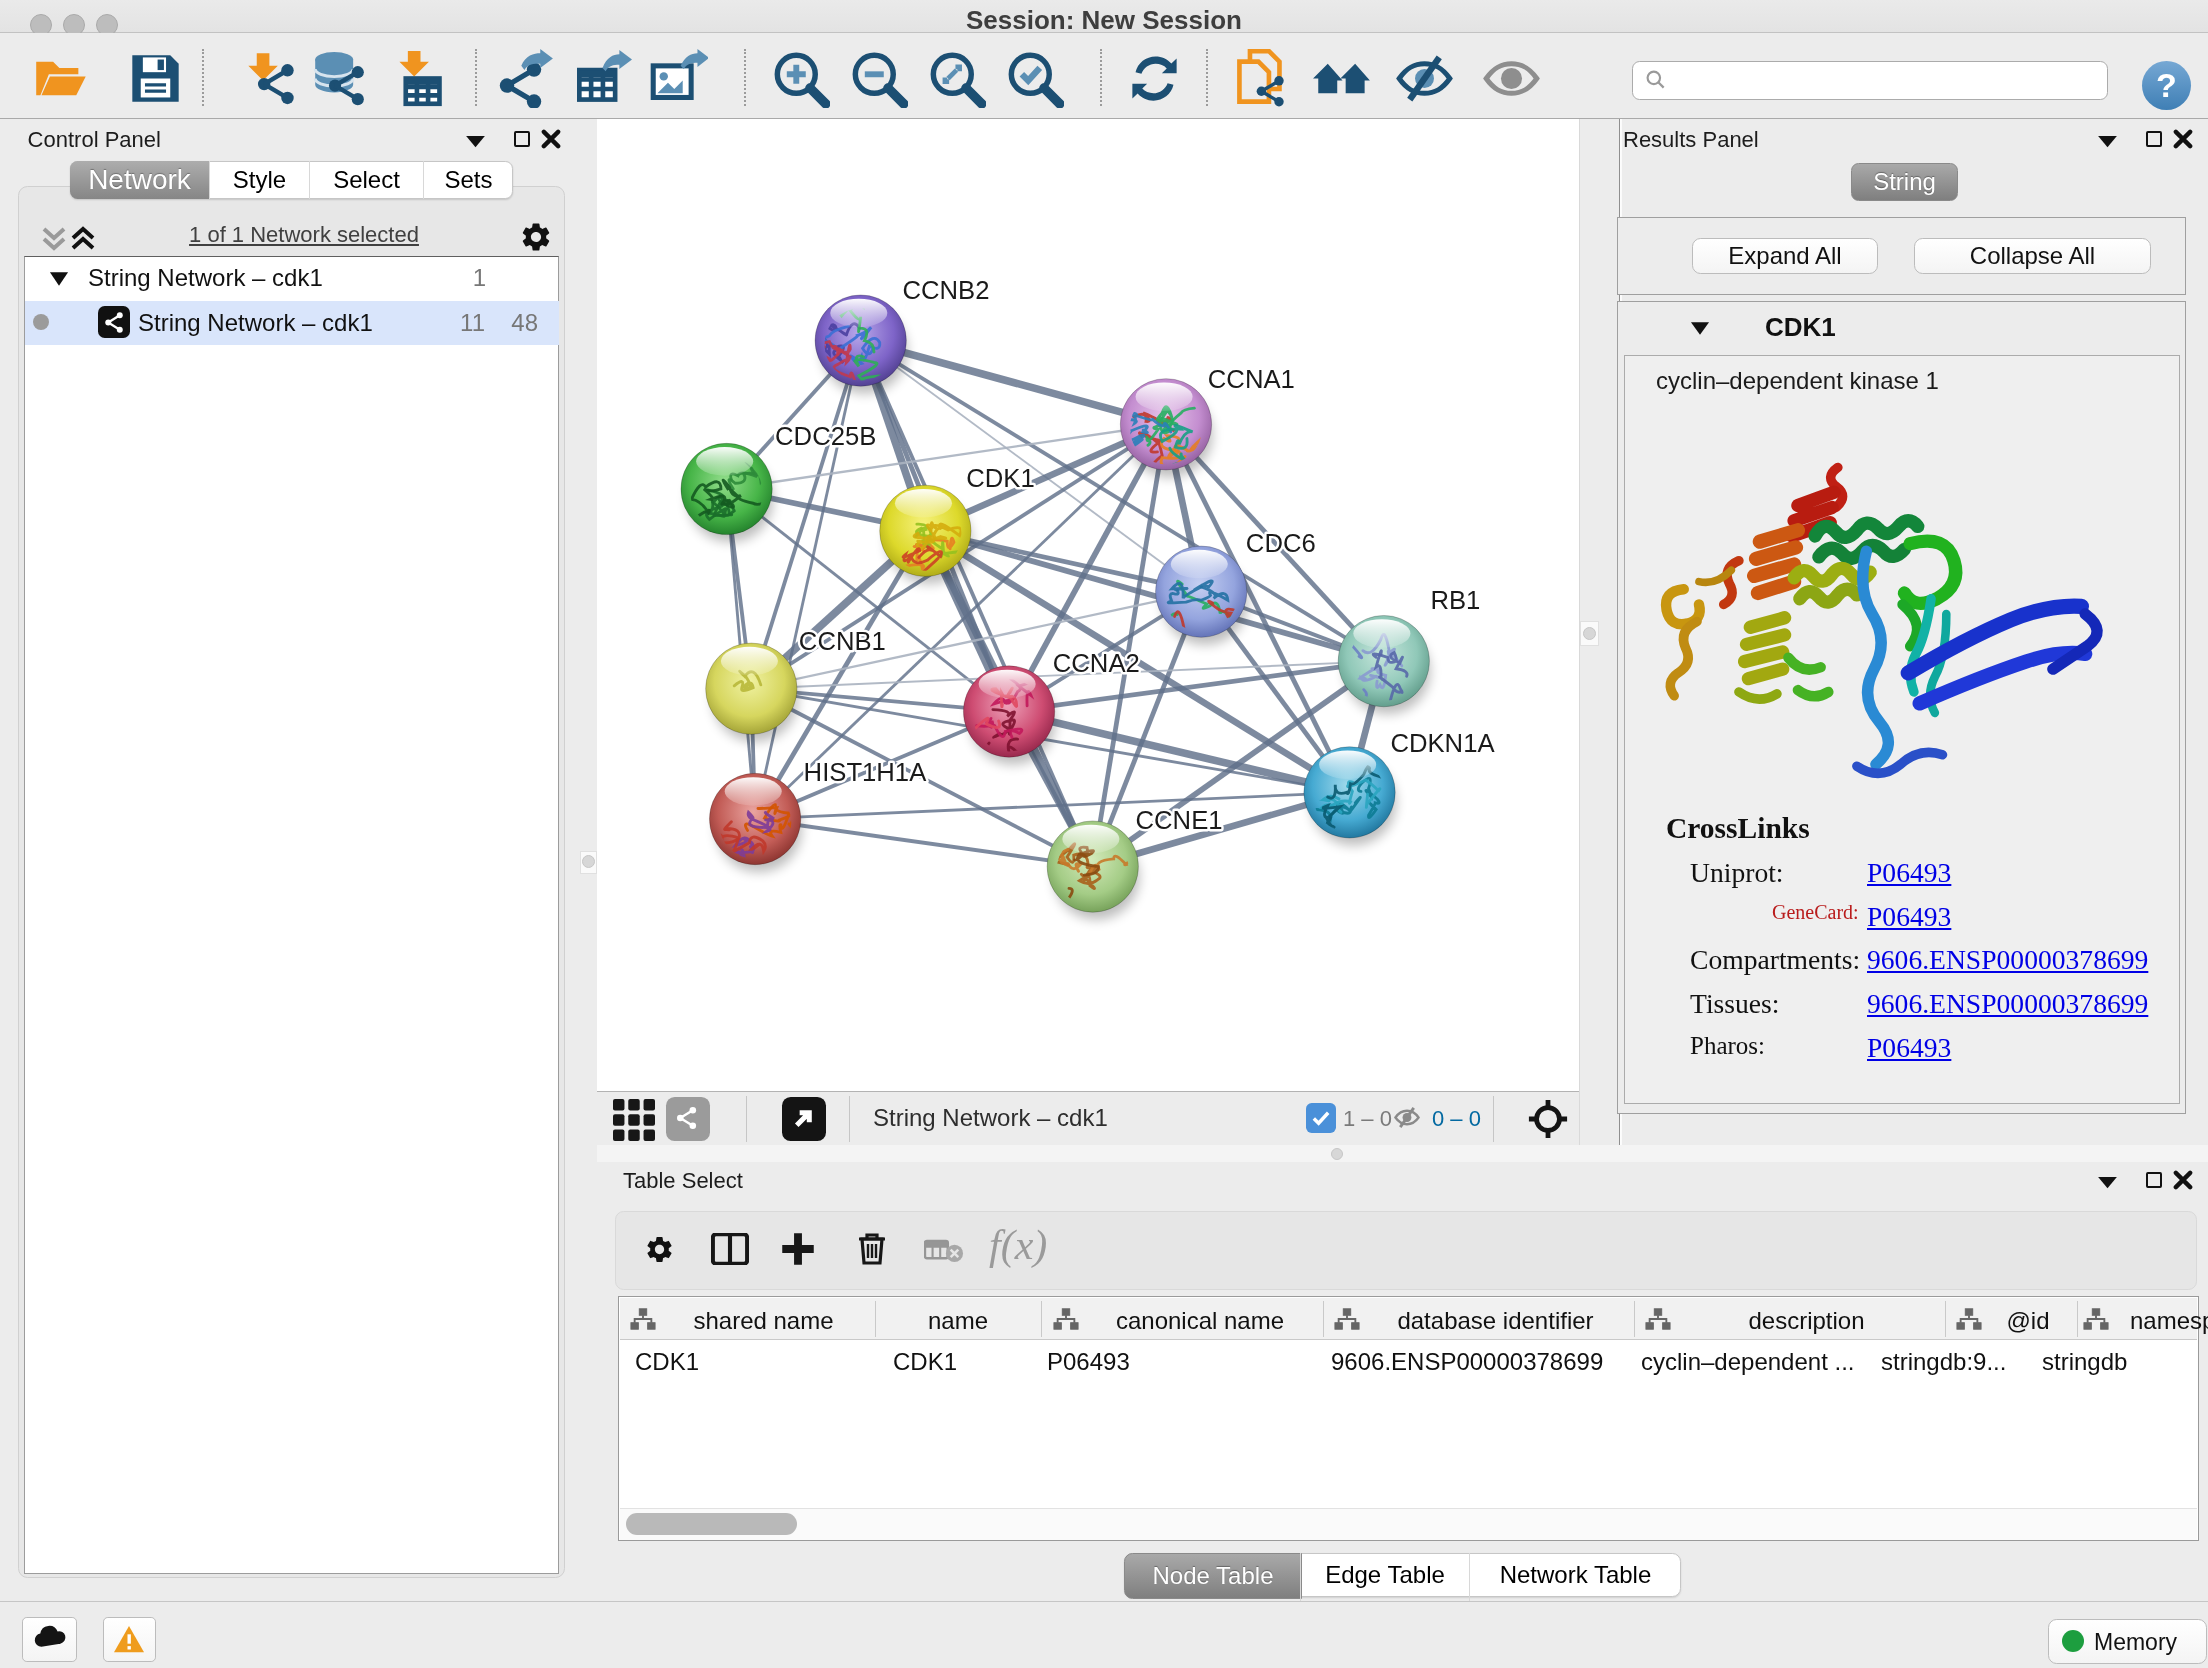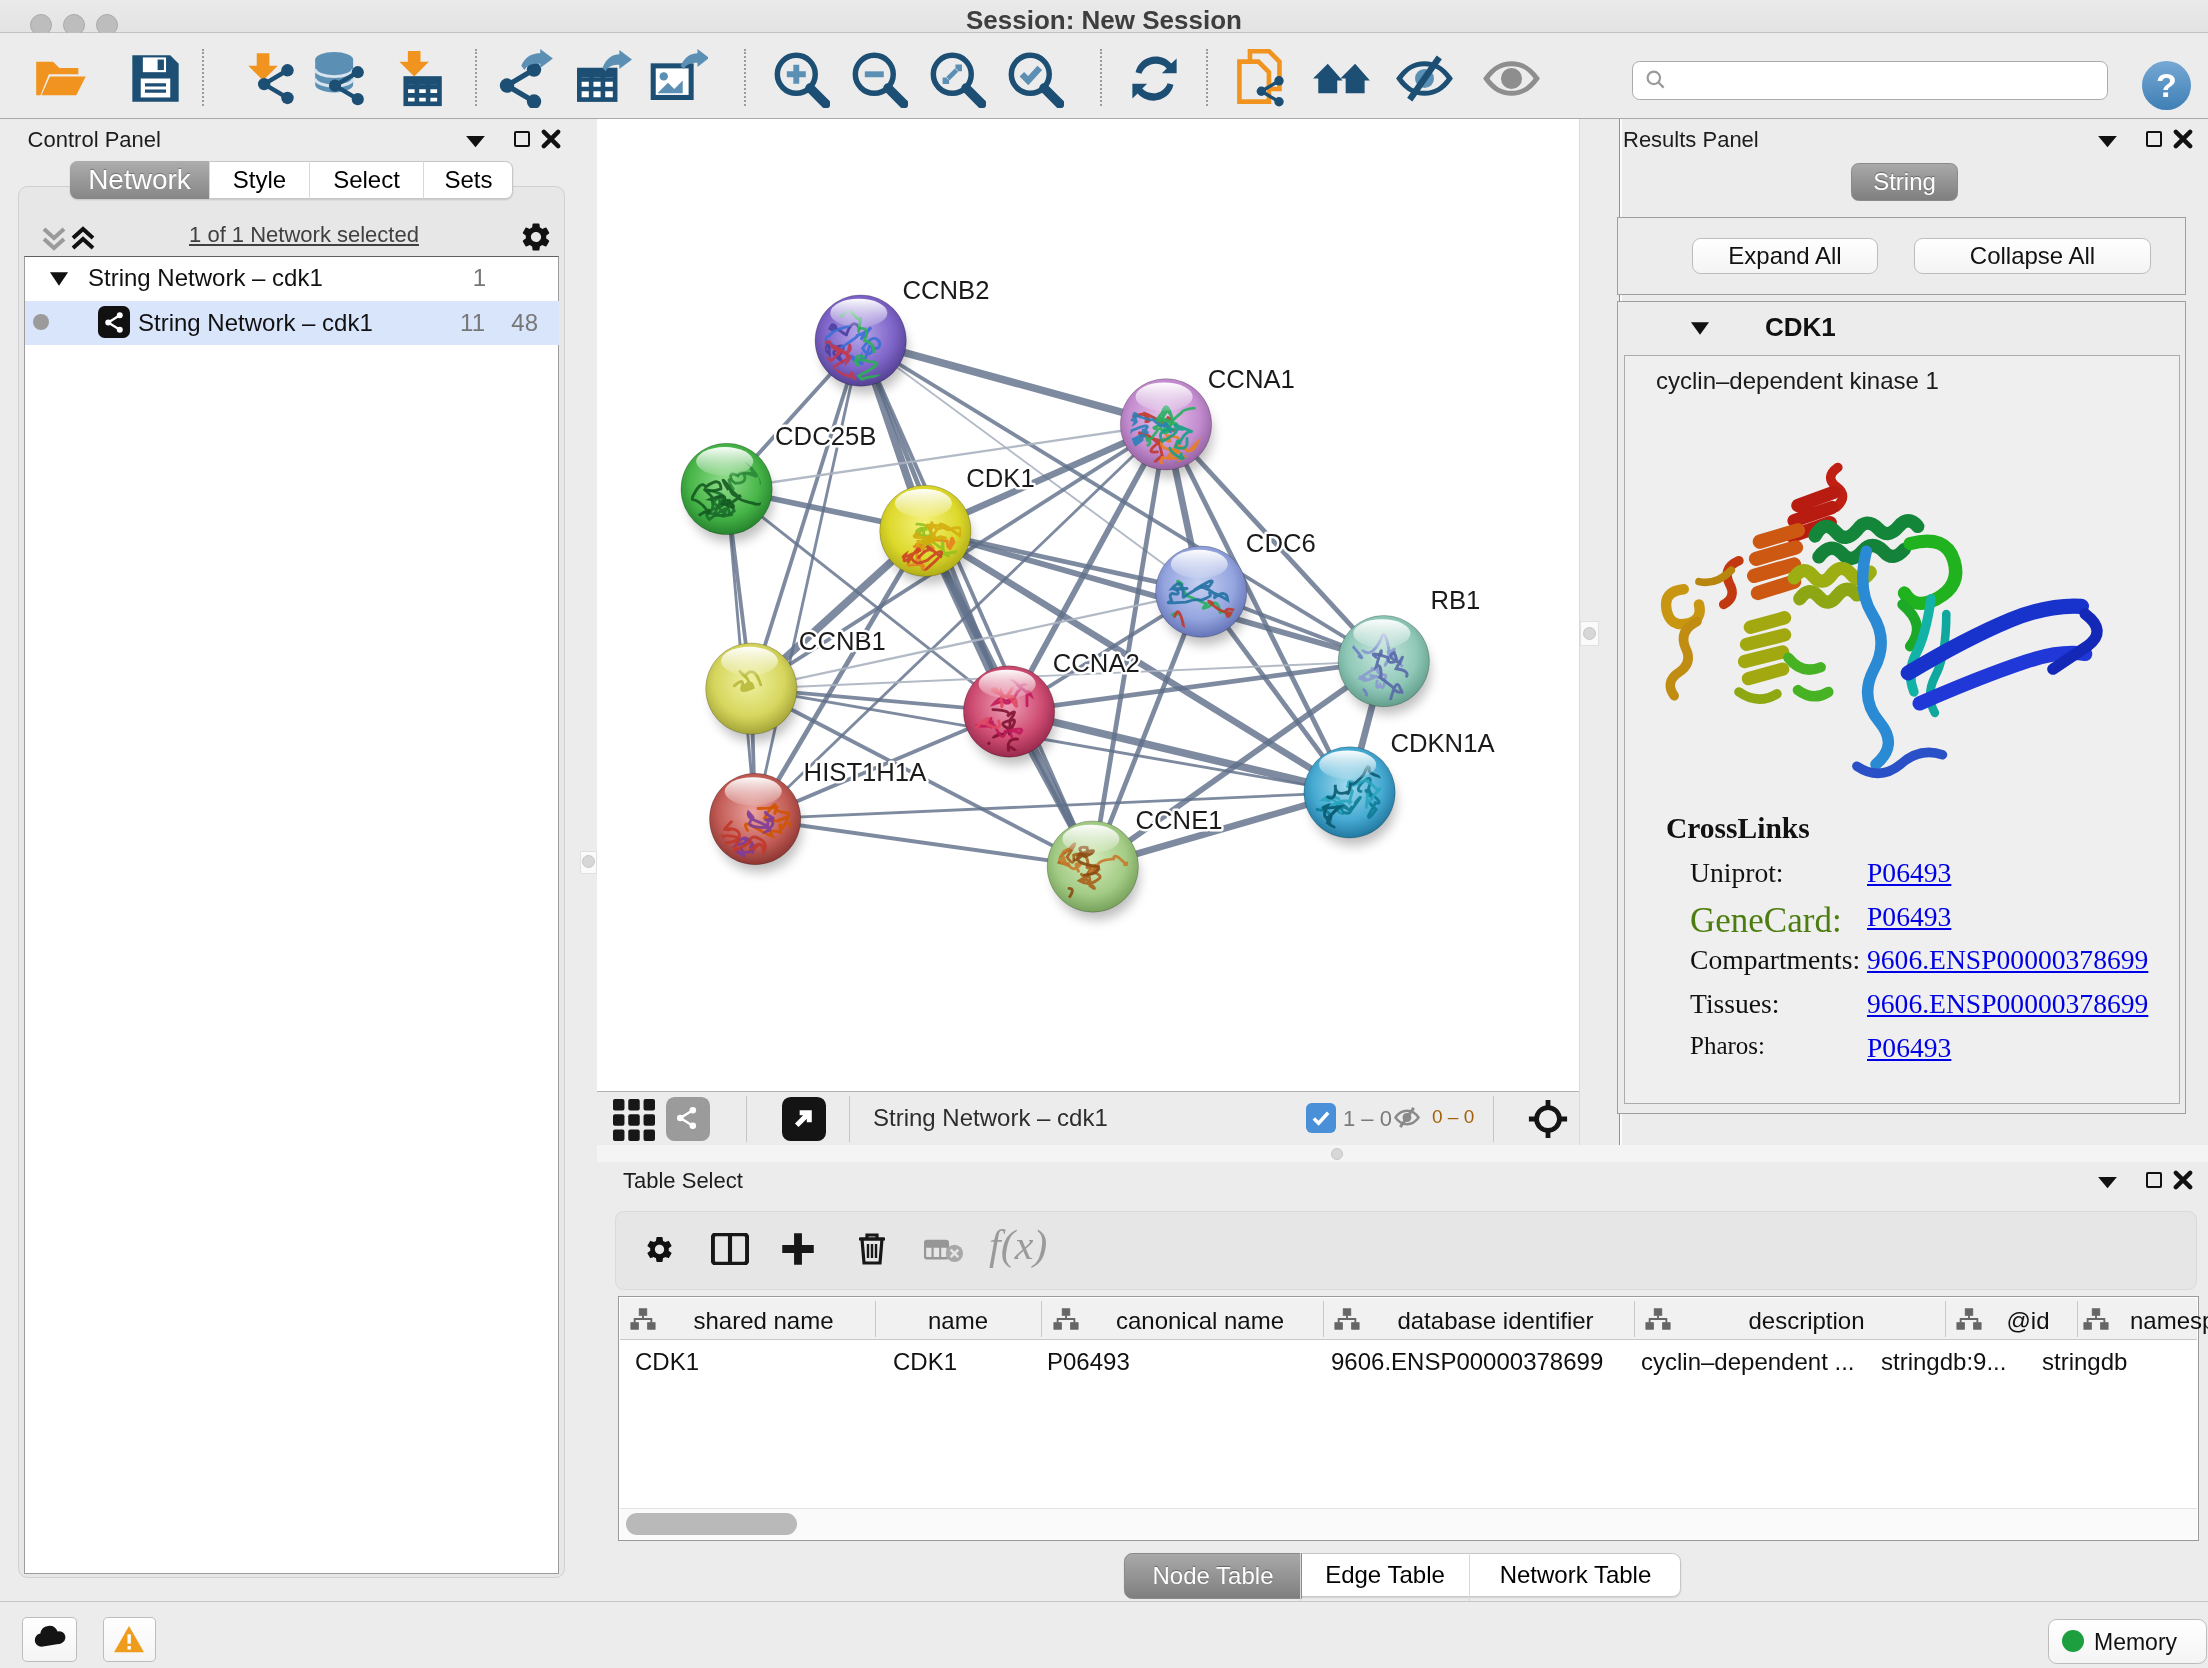--- a/index.html
+++ b/index.html
@@ -511,21 +511,21 @@
 <div class="abs" style="left:1306px;top:1103px;width:29.5px;height:29.5px;background:#4a90d9;border-radius:5.7px;"></div>
 <svg class="abs" style="left:1310px;top:1107px" width="22" height="22" viewBox="0 0 23 23">
       <path d="M4 12l5 5 10-11" fill="none" stroke="#fff" stroke-width="3.6"></path>
     </svg>
 <div class="abs" style="left:1343px;top:1106px;font-size:22px;color:#7a7a7a;">1 – 0</div>
 <svg class="abs" style="left:1392px;top:1104px" width="30" height="27" viewBox="0 0 28 28">
       <path d="M2 14c3.5-5 7-7 12-7s8.5 2 12 7c-3.5 5-7 7-12 7s-8.5-2-12-7z" fill="none" stroke="#8a8a8a" stroke-width="2.4"></path>
       <circle cx="14" cy="14" r="4.6" fill="#8a8a8a"></circle>
       <path d="M7 24 21 4" stroke="#8a8a8a" stroke-width="3"></path>
     </svg>
-<div class="abs" style="left:1432px;top:1106px;font-size:19px;color:#a16207;">0 – 0</div>
+<div class="abs" style="left:1432px;top:1106px;font-size:22px;color:#0369a1;">0 – 0</div>
 <div class="abs" style="left:1493px;top:1096px;height:46px;border-left:1.9px solid #c6c6c6;"></div>
 <svg class="abs" style="left:1527px;top:1098px" width="42" height="42" viewBox="0 0 44 44">
       <circle cx="22" cy="22" r="12" fill="none" stroke="#141414" stroke-width="5"></circle>
       <path d="M22 2v9M22 33v9M2 22h9M33 22h9" stroke="#141414" stroke-width="5"></path>
     </svg>
 <div class="abs" style="left:1579px;top:119px;width:40px;height:1026px;background:#ececec;border-left:1px solid #d9d9d9;box-sizing:border-box;"></div>
 <div class="abs" style="left:1580px;top:621px;width:19px;height:25px;background:#fafafa;border:1px solid #e0e0e0;box-sizing:border-box;"></div>
 <div class="abs" style="left:1583px;top:627px;width:13.3px;height:13.3px;border-radius:50%;background:#d7d7d7;border:1px solid #c6c6c6;box-sizing:border-box;"></div>
 <div class="abs" style="left:597px;top:1145px;width:1611px;height:17px;background:#f4f4f4;"></div>
 <div class="abs" style="left:1331px;top:1148px;width:12.4px;height:12.4px;border-radius:50%;background:#d7d7d7;border:1px solid #c6c6c6;box-sizing:border-box;"></div>
@@ -572,21 +572,21 @@
         <path d="M346 206 q0 44 -12 66 q-10 20 0 38" stroke="#10a89e" stroke-width="9"></path>
         <path d="M306 268 q60 -36 108 -56 q40 -16 74 -14" stroke="#1832cc" stroke-width="16"></path>
         <path d="M318 300 q64 -28 112 -44 q36 -12 62 -8" stroke="#2038d8" stroke-width="15"></path>
         <path d="M492 206 q24 18 2 34 l-36 24" stroke="#1428b8" stroke-width="12"></path>
         <path d="M252 366 q24 16 46 -2 q20 -18 44 -10" stroke="#2a50c8" stroke-width="10"></path>
       </g>
     </svg>
 <div class="abs serif" style="left:1666px;top:812px;font-size:29.5px;font-weight:bold;color:#111;">CrossLinks</div>
 <div class="abs serif" style="left:1690px;top:857px;font-size:27.6px;color:#111;">Uniprot:</div>
 <div class="abs serif" style="left:1867px;top:857px;font-size:27.6px;color:#0000e6;text-decoration:underline;">P06493</div>
-<div class="abs serif" style="left:1690px;top:901px;font-size:35px;color:#4d7c0f;">GeneCard:</div>
+<div class="abs serif" style="left:1772px;top:901px;font-size:20px;color:#b91c1c;">GeneCard:</div>
 <div class="abs serif" style="left:1867px;top:901px;font-size:27.6px;color:#0000e6;text-decoration:underline;">P06493</div>
 <div class="abs serif" style="left:1690px;top:944px;font-size:27.6px;color:#111;">Compartments:</div>
 <div class="abs serif" style="left:1867px;top:944px;font-size:27.6px;color:#0000e6;text-decoration:underline;">9606.ENSP00000378699</div>
 <div class="abs serif" style="left:1690px;top:988px;font-size:27.6px;color:#111;">Tissues:</div>
 <div class="abs serif" style="left:1867px;top:988px;font-size:27.6px;color:#0000e6;text-decoration:underline;">9606.ENSP00000378699</div>
 <div class="abs serif" style="left:1690px;top:1032px;font-size:25px;color:#111;">Pharos:</div>
 <div class="abs serif" style="left:1867px;top:1032px;font-size:27.6px;color:#0000e6;text-decoration:underline;">P06493</div>
 <div class="abs" style="left:597px;top:1162px;width:1611px;height:438px;background:#ececec;"></div>
 <div class="abs" style="left:623px;top:1168px;"><span class="panel-title">Table Select</span></div>
 <svg class="abs" style="left:2096px;top:1175px" width="23" height="15" viewBox="0 0 24 16">

